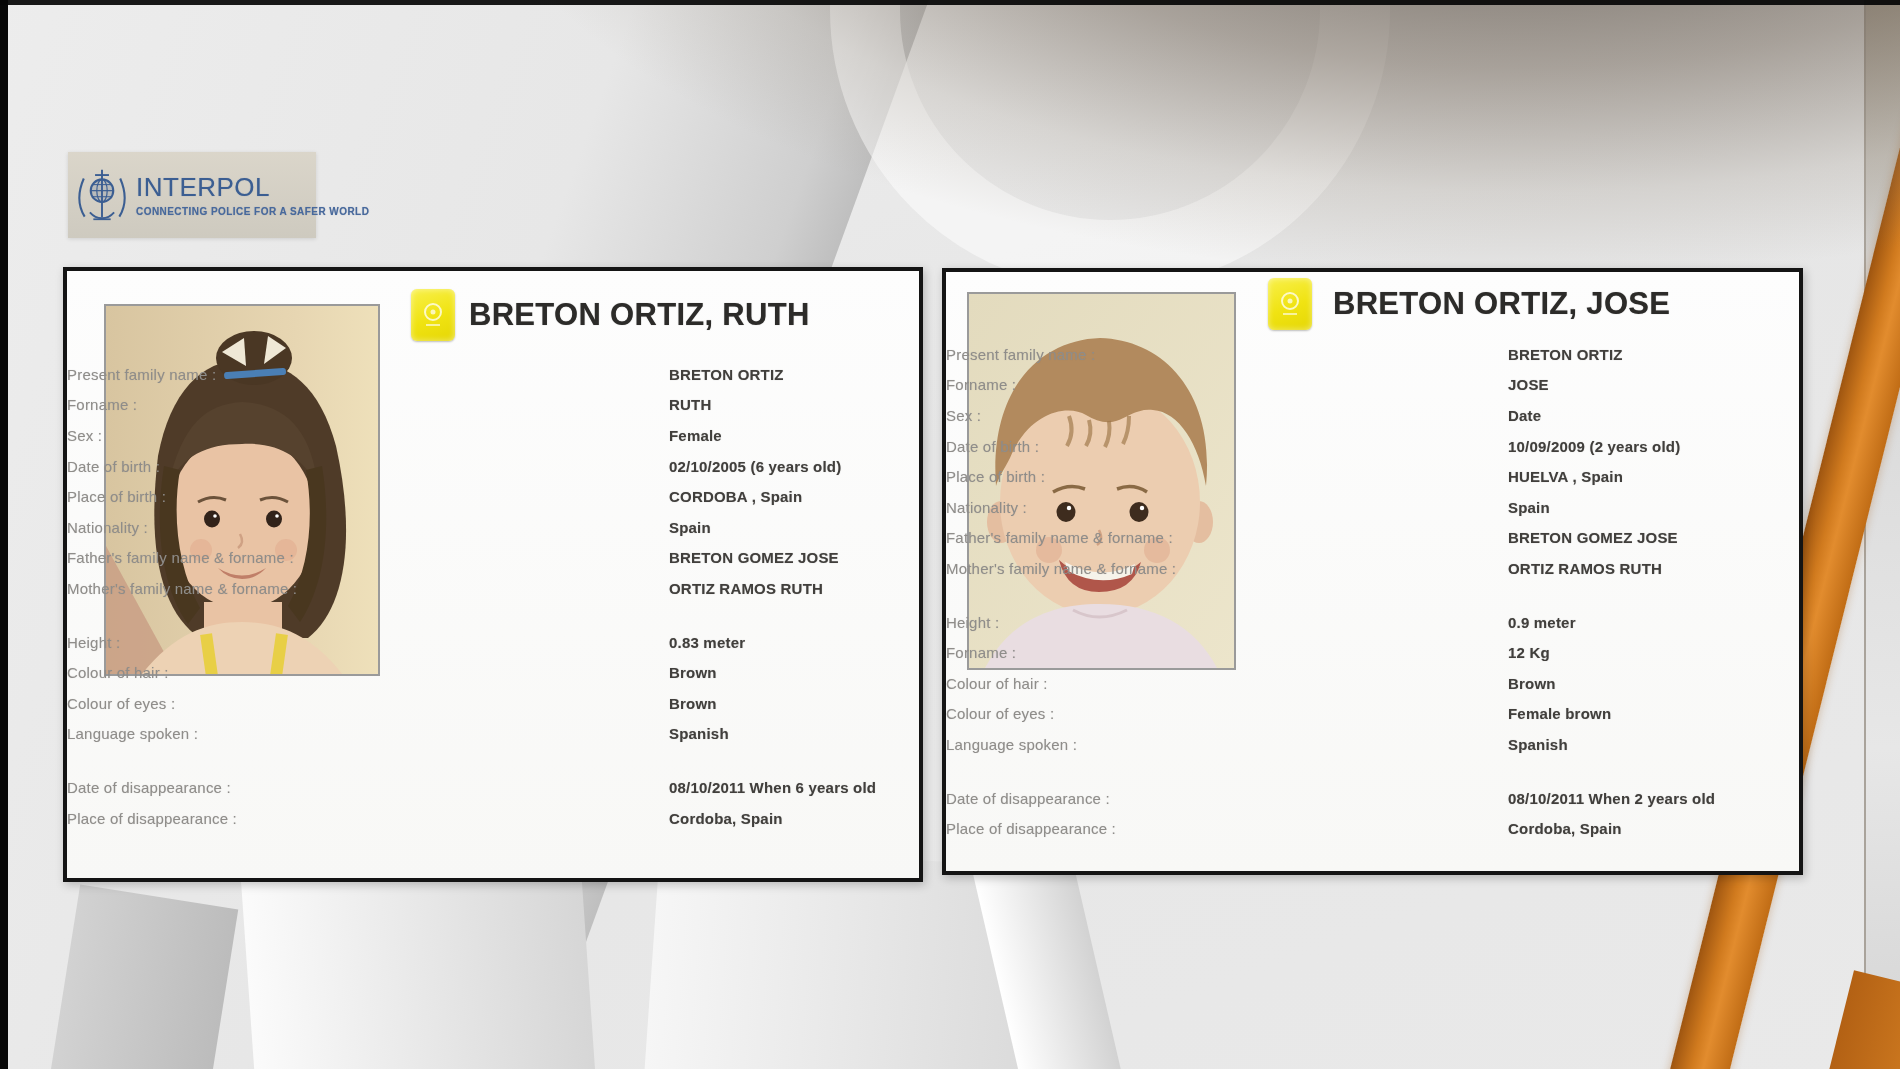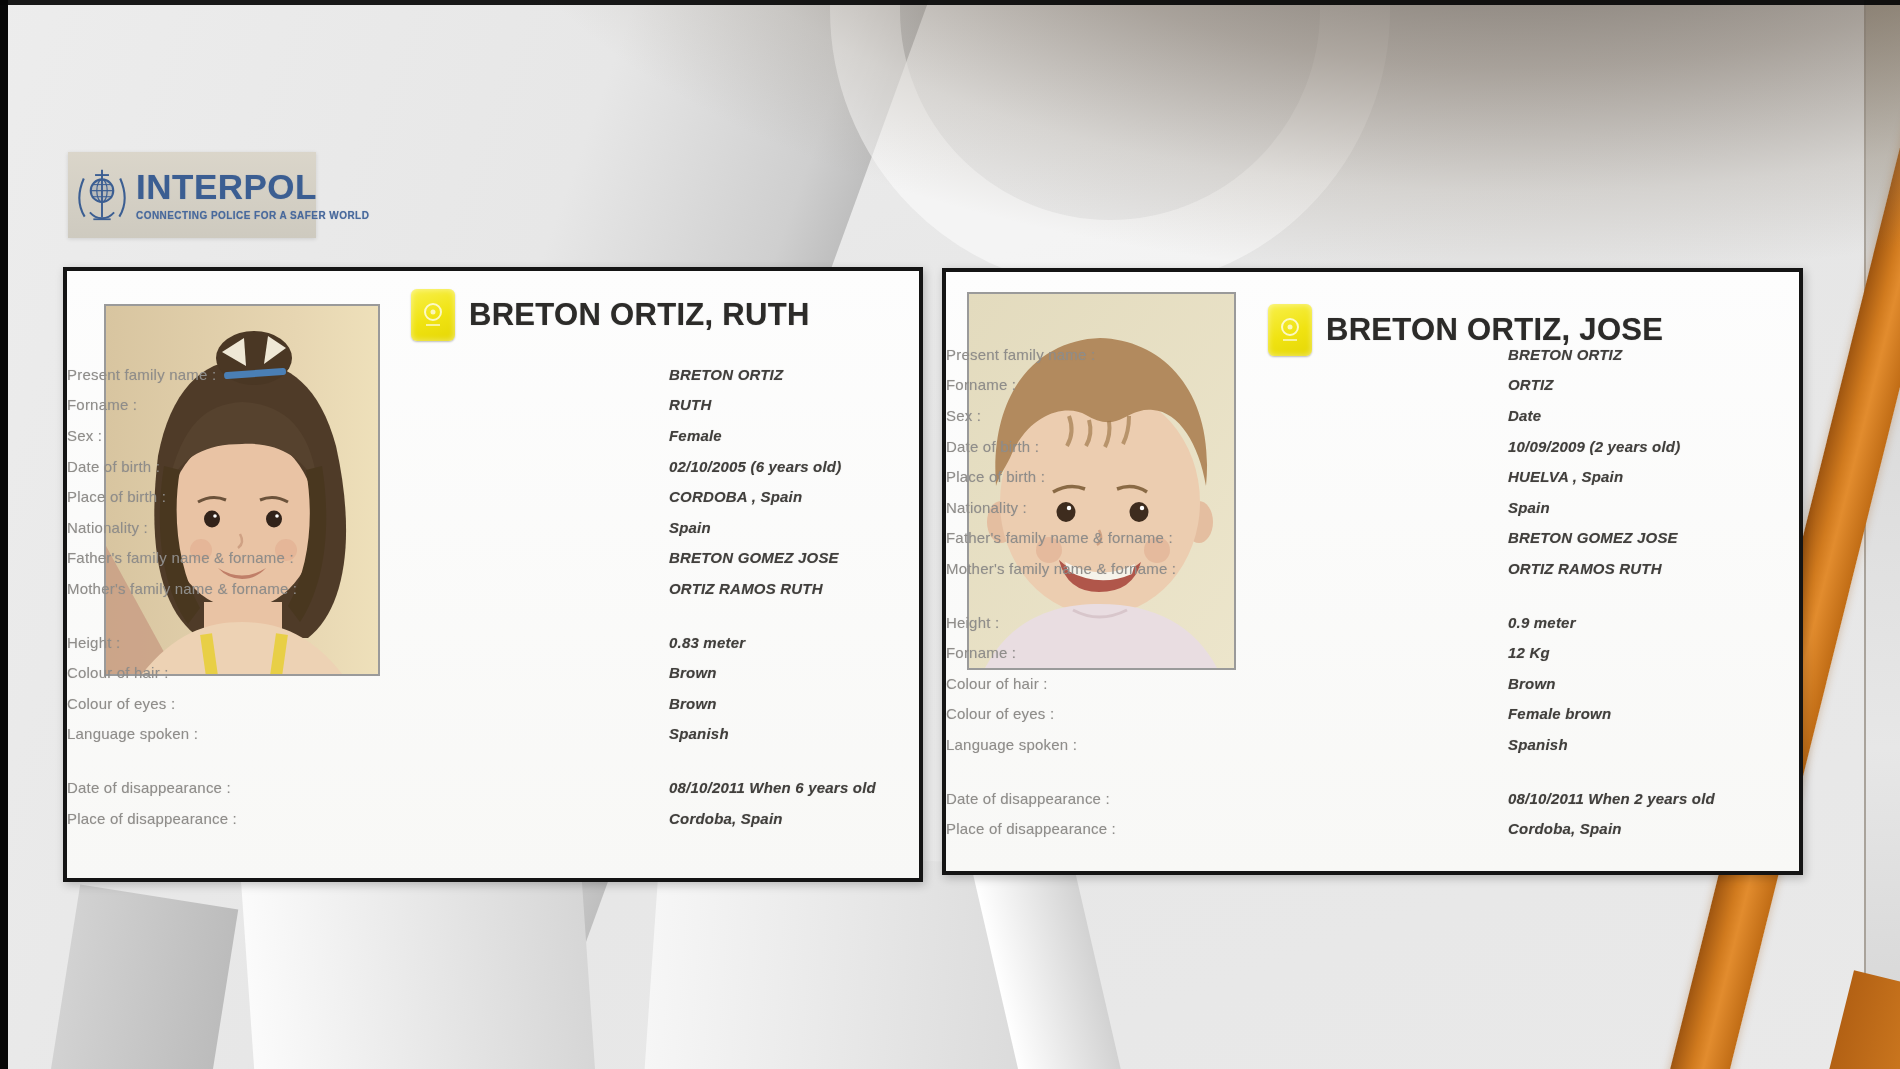--- a/index.html
+++ b/index.html
@@ -39,54 +39,54 @@
   .edge-left{position:absolute;left:0;top:0;width:8px;height:100%;background:#070707;z-index:30;}
   .edge-top{position:absolute;left:0;top:0;width:100%;height:5px;background:rgba(5,5,5,0.92);z-index:30;}
 
   
   .logo{position:absolute;left:68px;top:152px;width:248px;height:86px;z-index:10;
     background:linear-gradient(180deg,rgba(218,213,201,0.97),rgba(205,201,190,0.97));
     display:flex;align-items:center;padding:0 8px;box-sizing:border-box;
     box-shadow:0 1px 4px rgba(0,0,0,0.12);}
   .logo-emblem{flex:0 0 52px;height:66px;}
   .logo-textblock{margin-left:8px;display:flex;flex-direction:column;}
-  .logo-title{font-size:35px;font-weight:700;color:#3b5e92;letter-spacing:0.5px;line-height:1;
+  .logo-title{font-size:26px;font-weight:400;color:#3b5e92;letter-spacing:0.5px;line-height:1;
     text-shadow:0 0 1px rgba(59,94,146,0.4);}
   .logo-tagline{margin-top:6px;font-size:10px;font-weight:700;color:#48699c;
     letter-spacing:0.45px;white-space:nowrap;text-shadow:0 0 1px rgba(70,100,150,0.5);}
 
   
   .card{position:absolute;z-index:10;background:linear-gradient(180deg,#fdfdfd,#f8f8f6);
     border:4px solid #141414;box-shadow:2px 3px 9px rgba(0,0,0,0.22);}
   .card-ruth{left:63px;top:267px;width:852px;height:607px;}
   .card-jose{left:942px;top:268px;width:853px;height:599px;}
   .photo{position:absolute;border:2px solid #9a9a9a;background:#e6dcc2;overflow:hidden;}
   .card-ruth .photo{left:37px;top:33px;width:272px;height:368px;}
   .card-jose .photo{left:21px;top:20px;width:265px;height:374px;}
   .photo svg{display:block;width:100%;height:100%;}
   .card-header{position:absolute;display:flex;align-items:flex-start;}
   .card-ruth .card-header{left:344px;top:18px;}
-  .card-jose .card-header{left:322px;top:32px;}
+  .card-jose .card-header{left:322px;top:6px;gap:7px;}
   .notice-icon{width:44px;height:52px;border-radius:6px;margin-right:14px;
     background:linear-gradient(160deg,#f8f04a 0%,#f0e312 55%,#e5d705 100%);
     box-shadow:0 1px 2px rgba(0,0,0,0.25), inset 0 0 6px rgba(255,255,255,0.5);
     display:flex;align-items:center;justify-content:center;}
   .person-name{font-size:31px;font-weight:700;color:#2c2b29;letter-spacing:0.3px;
     margin-top:8px;text-shadow:0 0 1px rgba(0,0,0,0.35);white-space:nowrap;}
   .fields{position:absolute;left:0;width:100%;}
   .card-ruth .fields{top:88px;}
   .card-jose .fields{top:67px;}
   .frow{height:30.6px;display:flex;align-items:center;font-size:15px;}
   .fgap{height:23px;}
   .flabel{color:#8f8d8a;letter-spacing:0.2px;
     text-shadow:0 0 1px rgba(120,120,120,0.3);}
   .card-ruth .flabel{width:585px;}
   .card-jose .flabel{width:545px;}
   .fvalue{padding-left:17px;font-weight:700;color:#413f3c;letter-spacing:0.2px;
-    text-shadow:0 0 1px rgba(40,40,40,0.3);white-space:nowrap;font-style:italic;}
+    text-shadow:0 0 1px rgba(40,40,40,0.3);white-space:nowrap;}
 </style>
 </head>
 <body>
 
 <div class="stage">
 
   <div class="rib rib-a"></div>
   <div class="rib rib-ring"></div>
   <div class="rib rib-b1"></div>
   <div class="rib rib-b2"></div>
@@ -271,21 +271,21 @@
       </div>
       <div class="person-name">BRETON ORTIZ, JOSE</div>
     </div>
     <div class="fields">
         <div class="frow">
           <span class="flabel">Present family name :</span>
           <span class="fvalue">BRETON ORTIZ</span>
         </div>
         <div class="frow">
           <span class="flabel">Forname :</span>
-          <span class="fvalue">ORTIZ</span>
+          <span class="fvalue">JOSE</span>
         </div>
         <div class="frow">
           <span class="flabel">Sex :</span>
           <span class="fvalue">Date</span>
         </div>
         <div class="frow">
           <span class="flabel">Date of birth :</span>
           <span class="fvalue">10/09/2009 (2 years old)</span>
         </div>
         <div class="frow">

